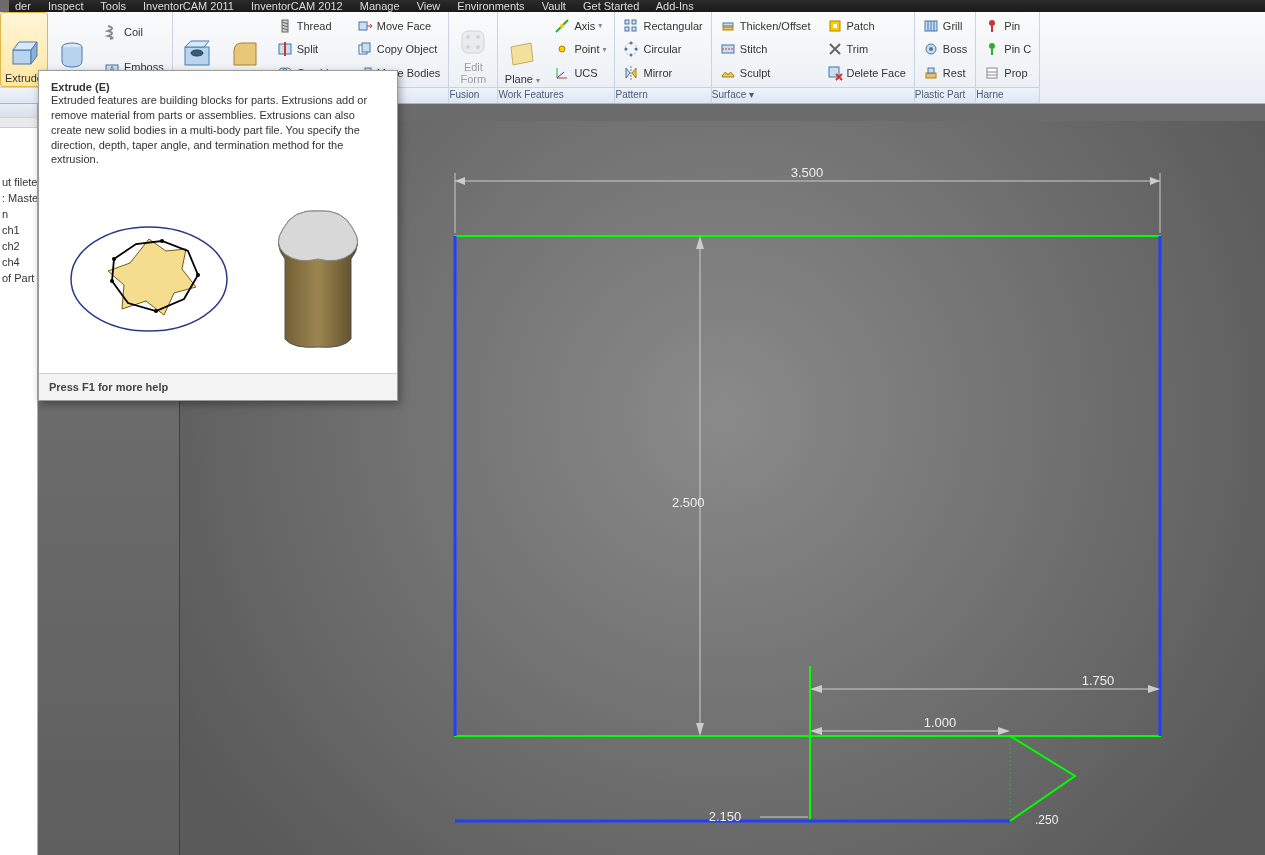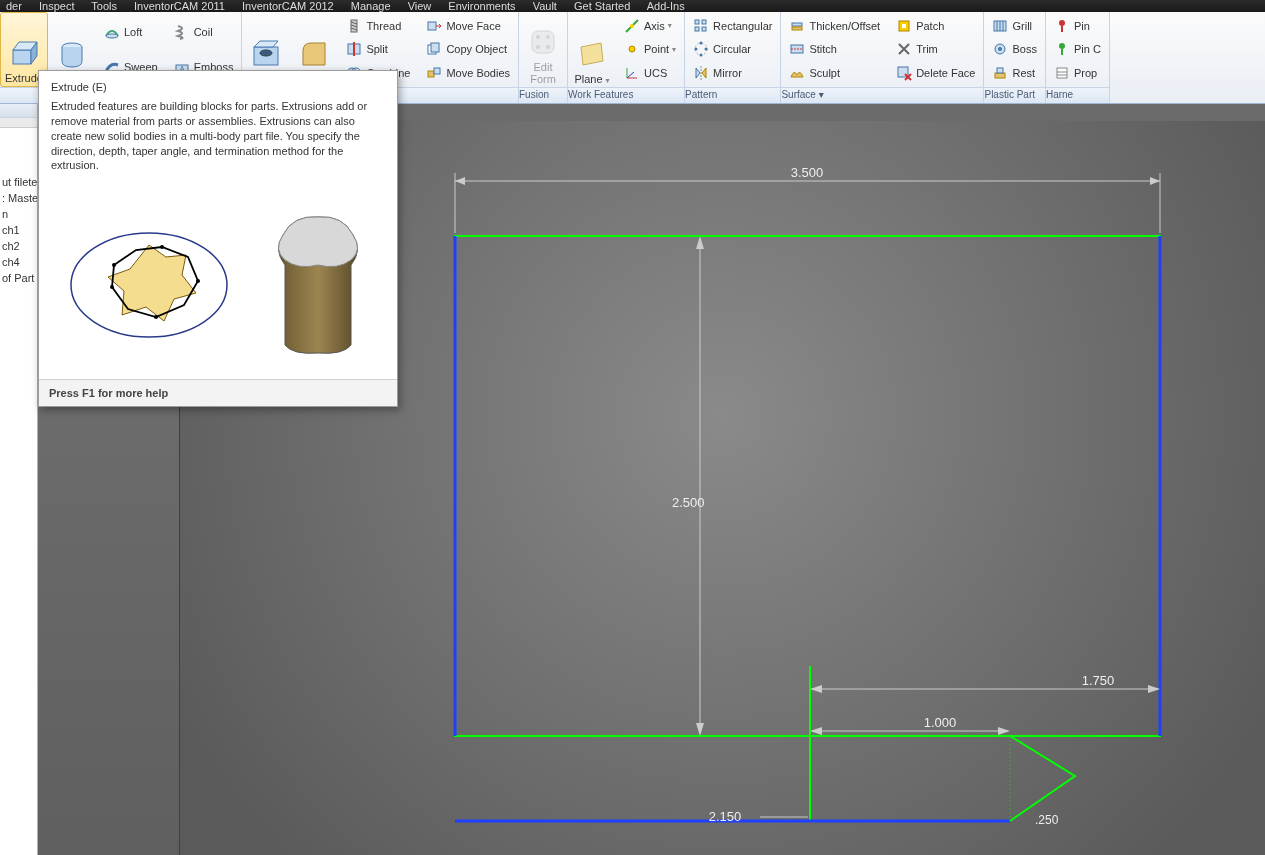--- a/index.html
+++ b/index.html
@@ -1,19 +1,19 @@
 <!DOCTYPE html>
 <html><head>
 <meta charset="utf-8">
 <style>
   * { box-sizing: border-box; margin: 0; padding: 0; font-family: "Segoe UI", Tahoma, sans-serif; }
   body { width: 1265px; height: 855px; overflow: hidden; background: #6b6b6b; position: relative; }
 
   
-  .menubar { position: absolute; left: 0; top: 0; right: 0; height: 12px; background: linear-gradient(#2b2b2b,#1a1a1a); color: #ddd; font-size: 11px; padding-left: 6px; white-space: nowrap; overflow: hidden; }
+  .menubar { position: absolute; left: 9px; top: 0; right: 0; height: 12px; background: linear-gradient(#2b2b2b,#1a1a1a); color: #ddd; font-size: 11px; padding-left: 6px; white-space: nowrap; overflow: hidden; }
   .menubar span { margin-right: 14px; }
 
   
   .ribbon { position: absolute; left: 0; top: 12px; right: 0; height: 92px; background: linear-gradient(#fbfbfb,#e9eef5); border-bottom: 1px solid #9db6d2; display: flex; }
   .r-group { border-right: 1px solid #c8d4e3; display: flex; flex-direction: column; }
   .r-body { flex: 1; display: flex; }
   .r-label { height: 16px; font-size: 10px; color: #4a5b75; text-align: left; background: linear-gradient(#eef3fa,#dde7f3); border-top: 1px solid #c8d4e3; padding-top: 1px; }
   .bigbtn { width: 48px; display: flex; flex-direction: column; align-items: center; justify-content: flex-end; font-size: 11px; color: #333; padding: 4px 2px 2px; cursor: default; }
   .bigbtn.sel { background: linear-gradient(#fff6d9,#ffe7a1); border: 1px solid #e0b84a; border-radius: 3px; }
   .bigico { width: 34px; height: 34px; margin-bottom: 2px; display:flex; align-items:center; justify-content:center; }
@@ -31,21 +31,21 @@
   .canvas { position: absolute; left: 180px; top: 104px; right: 0; bottom: 0; background: radial-gradient(circle at 50% 40%, #8a8a8a, #5a5a5a 90%); margin-top: 17px; }
   .gbar { position:absolute; left:38px; top:104px; width:142px; bottom:0; background:linear-gradient(#747474,#5f5f5f); border-right:1px solid #3f3f3f; }
   .gbar-top { position:absolute; left:38px; top:104px; width:142px; height:4px; background:#bfbfbf; }
 
   
   .sketch { position: absolute; inset: 0; }
 
   
   .tooltip { position: absolute; left: 38px; top: 70px; width: 360px; background: #fff; border: 1px solid #9c9c9c; box-shadow: 2px 3px 8px rgba(0,0,0,.35); font-size: 11px; color: #333; z-index: 50; }
   .tt-pad { padding: 10px 12px 6px; }
-  .tt-title { font-weight: normal; margin-bottom: 6px; }
+  .tt-title { font-weight: bold; margin-bottom: 0; }
   .tt-p { margin-bottom: 10px; line-height: 1.35; }
   .tt-img { height: 190px; display:flex; align-items:center; justify-content:space-around; padding: 0 10px 8px; }
   .tt-footer { border-top: 1px solid #d0d0d0; background: #f3f3f3; padding: 7px 10px; font-weight: bold; color: #444; }
 
   svg text { font-family: Tahoma, sans-serif; }
 </style>
 </head>
 <body>
 
 <div class="menubar">
@@ -76,39 +76,20 @@
           <div style="white-space: pre; text-align: center;">Extrude</div>
         </div>
         <div class="bigbtn">
           <div class="bigico">
             <svg width="34" height="34" viewBox="0 0 34 34">
               <ellipse cx="17" cy="10" rx="10" ry="4" fill="#d8e8f6" stroke="#4a7ab0"></ellipse>
               <path d="M7 10 L7 24 Q7 30 17 30 Q27 30 27 24 L27 10" fill="#b8d4ee" stroke="#4a7ab0"></path>
             </svg>
           </div>
           <div style="white-space: pre; text-align: center;">Revolve</div>
-        </div>
-        <div class="col">
-          <div class="smbtn">
-            <span class="smico">
-              <svg width="16" height="16" viewBox="0 0 16 16">
-                <path d="M2 12 Q8 2 14 12" fill="none" stroke="#4a7" stroke-width="2"></path>
-                <ellipse cx="8" cy="12" rx="6" ry="2" fill="#cde" stroke="#47a"></ellipse>
-              </svg>
-            </span>
-            <span>Loft</span>
-          </div>
-          <div class="smbtn">
-            <span class="smico">
-              <svg width="16" height="16" viewBox="0 0 16 16">
-                <path d="M2 13 Q6 3 14 6" fill="none" stroke="#47a" stroke-width="3"></path>
-              </svg>
-            </span>
-            <span>Sweep</span>
-          </div>
         </div>
         <div class="col">
           <div class="smbtn">
             <span class="smico">
               <svg width="16" height="16" viewBox="0 0 16 16">
                 <path d="M4 2 Q12 4 4 7 Q12 9 4 12 Q12 14 6 15" fill="none" stroke="#888" stroke-width="2"></path>
               </svg>
             </span>
             <span>Coil</span>
           </div>

